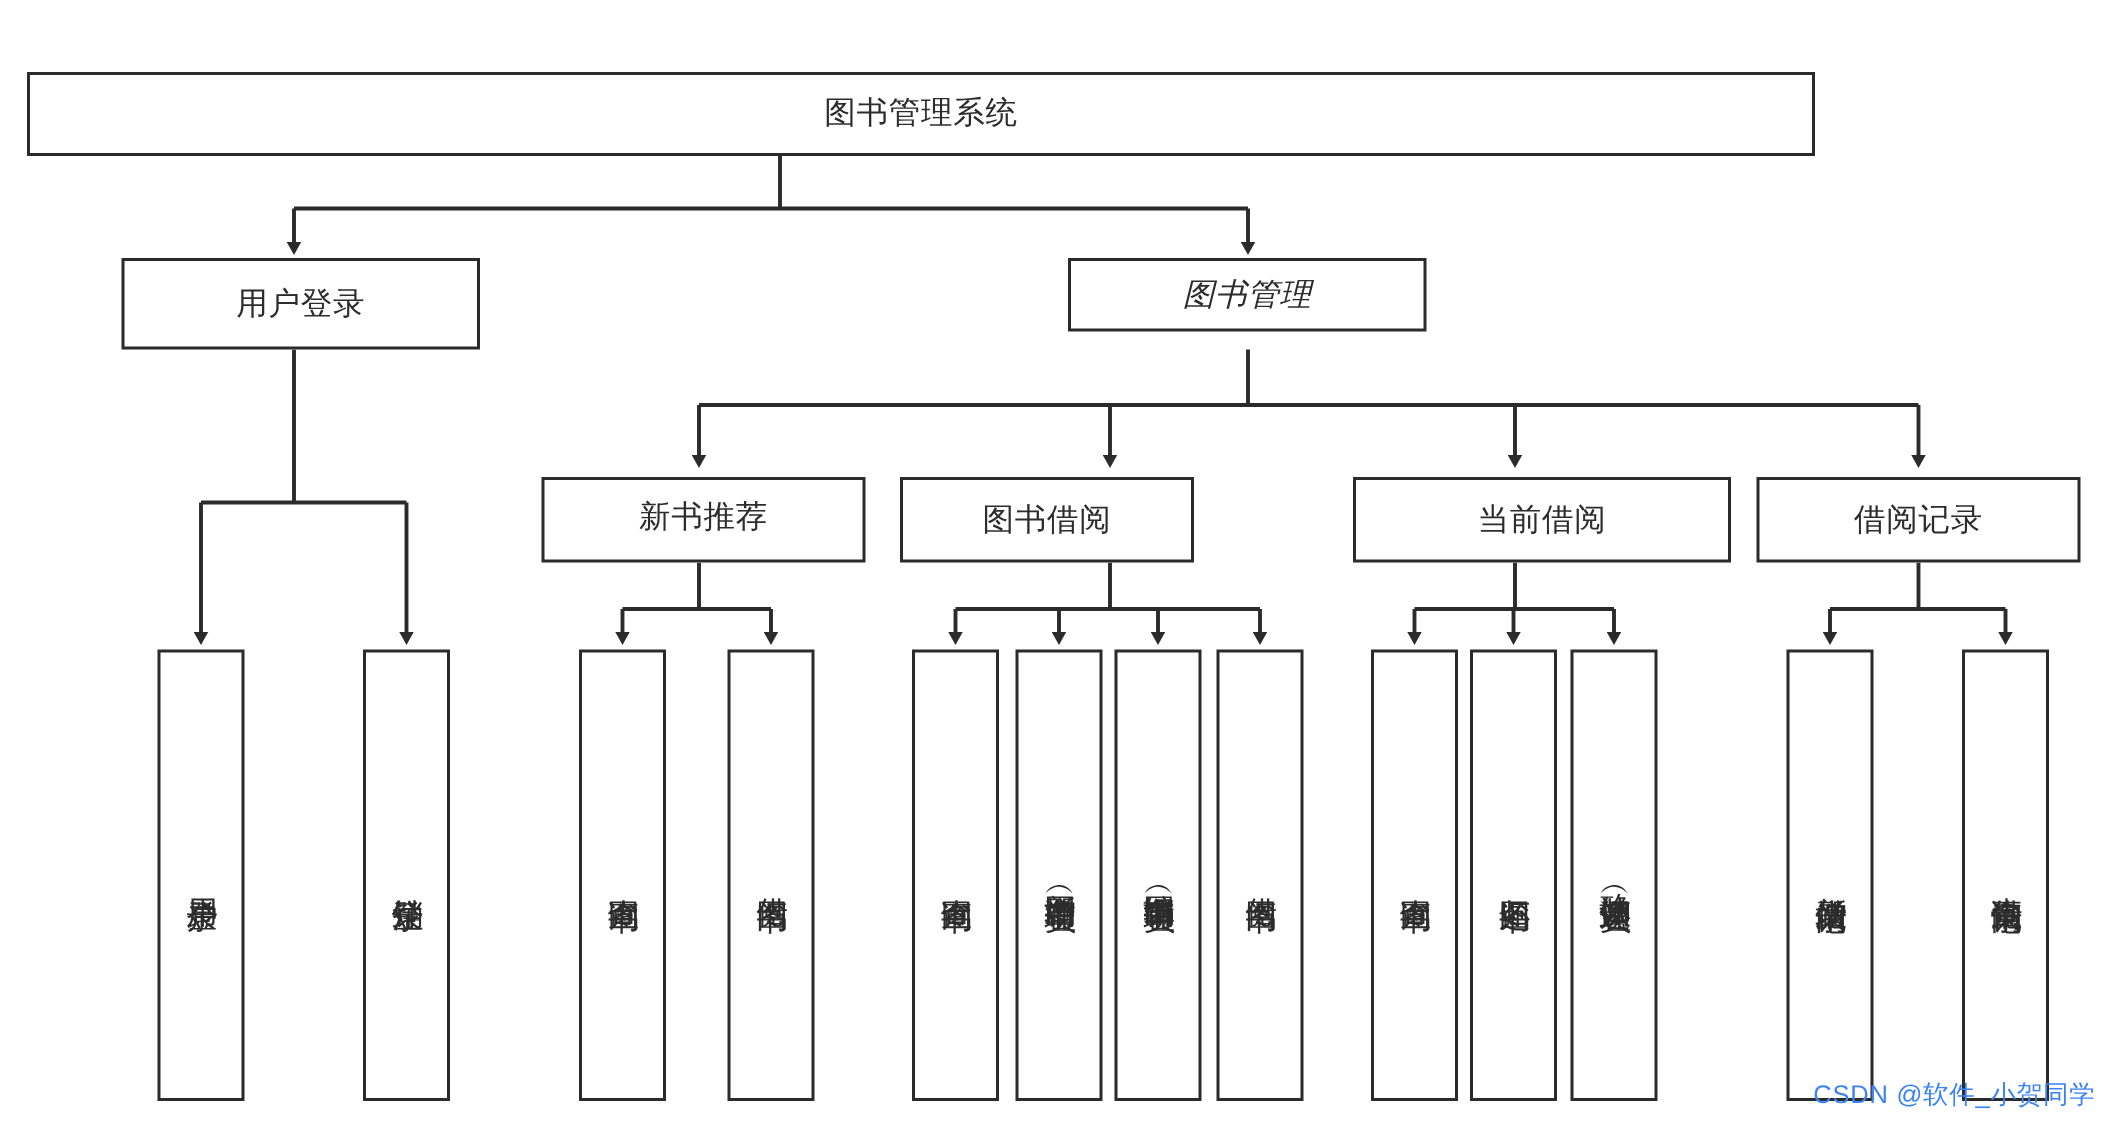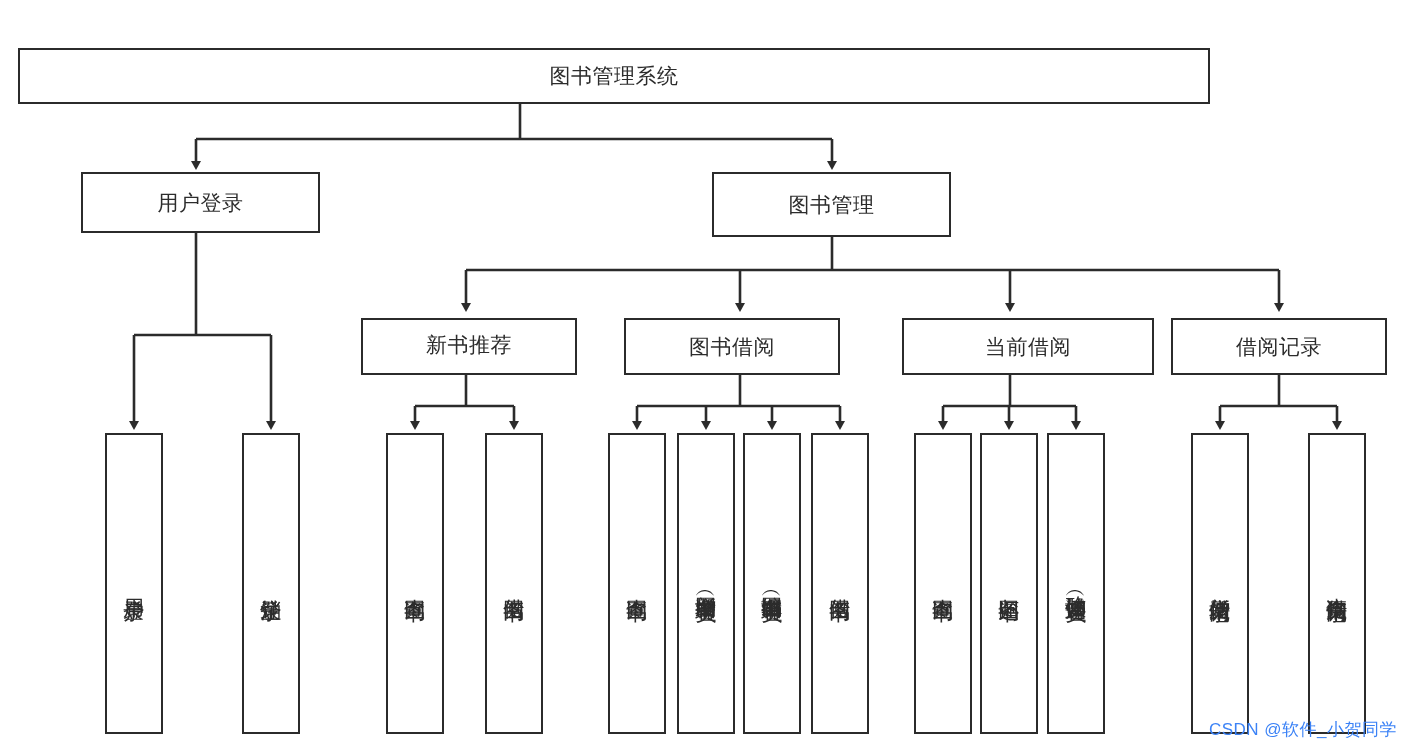--- a/index.html
+++ b/index.html
@@ -119,28 +119,28 @@
     </g>
   </svg>
 
   <div class="node node-h" style="left:18px; top:12px; width:1192px; height:56px;margin-top:36px;">
     <span class="label">图书管理系统</span>
   </div>
 
   <div class="node node-h" style="left:81px; top:172px; width:239px; height:61px;">
     <span class="label">用户登录</span>
   </div>
-  <div class="node node-h" style="left:712px; top:172px; width:239px; height:65px;">
+  <div class="node node-h" style="left:712px; top:172px; width:239px; height:49px;font-style:italic;">
     <span class="label">图书管理</span>
   </div>
 
   <div class="node node-h" style="left:361px; top:318px; width:216px; height:57px;font-family:Liberation Mono, monospace;">
     <span class="label">新书推荐</span>
   </div>
-  <div class="node node-h" style="left:624px; top:318px; width:216px; height:57px;">
+  <div class="node node-h" style="left:600px; top:318px; width:196px; height:57px;">
     <span class="label">图书借阅</span>
   </div>
   <div class="node node-h" style="left:902px; top:318px; width:252px; height:57px;">
     <span class="label">当前借阅</span>
   </div>
   <div class="node node-h" style="left:1171px; top:318px; width:216px; height:57px;">
     <span class="label">借阅记录</span>
   </div>
 
   <div class="node node-v" style="left:105px; top:433px; width:58px; height:301px;">

